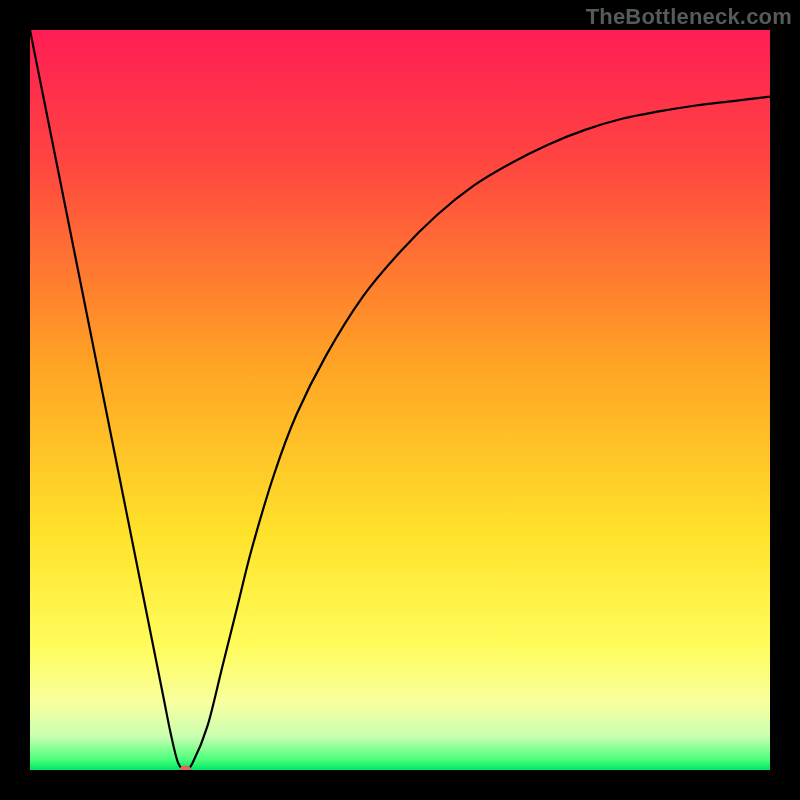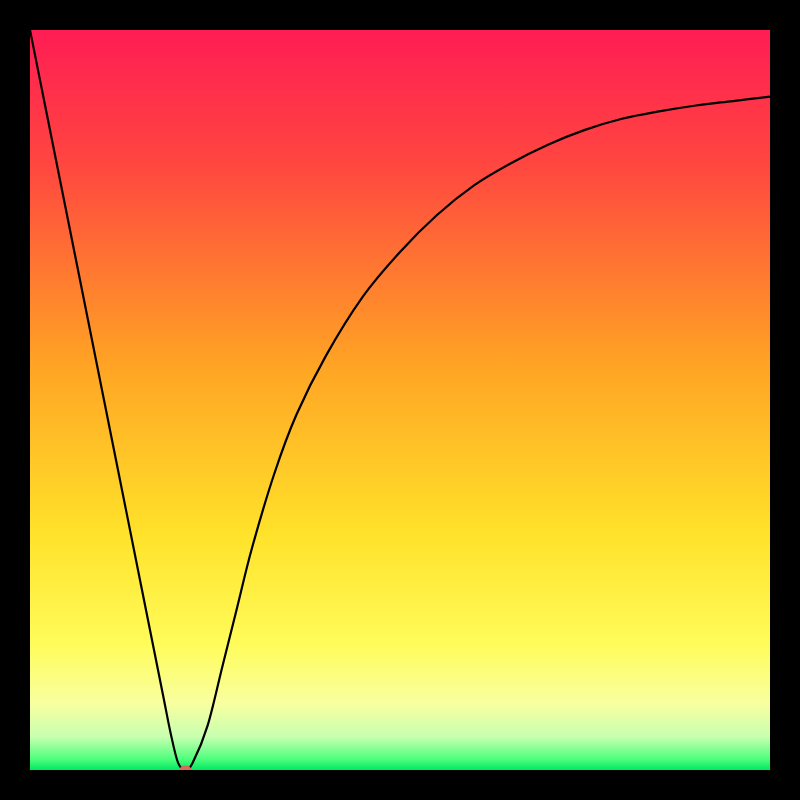--- a/index.html
+++ b/index.html
@@ -37,20 +37,21 @@
   .plot-area svg {
     display: block;
     width: 100%;
     height: 100%;
   }
 </style>
 </head>
 <body>
 
 <div class="frame">
+  <div class="watermark">TheBottleneck.com</div>
 
   <div class="plot-area">
     <svg id="chart-svg" viewBox="0 0 740 740" preserveAspectRatio="none">
       <defs>
         <linearGradient id="bg-grad" x1="0" y1="0" x2="0" y2="1">
             <stop offset="0%" stop-color="#ff1d54"></stop>
             <stop offset="18%" stop-color="#ff4640"></stop>
             <stop offset="45%" stop-color="#ffa324"></stop>
             <stop offset="68%" stop-color="#ffe22a"></stop>
             <stop offset="83%" stop-color="#fffc5a"></stop>

